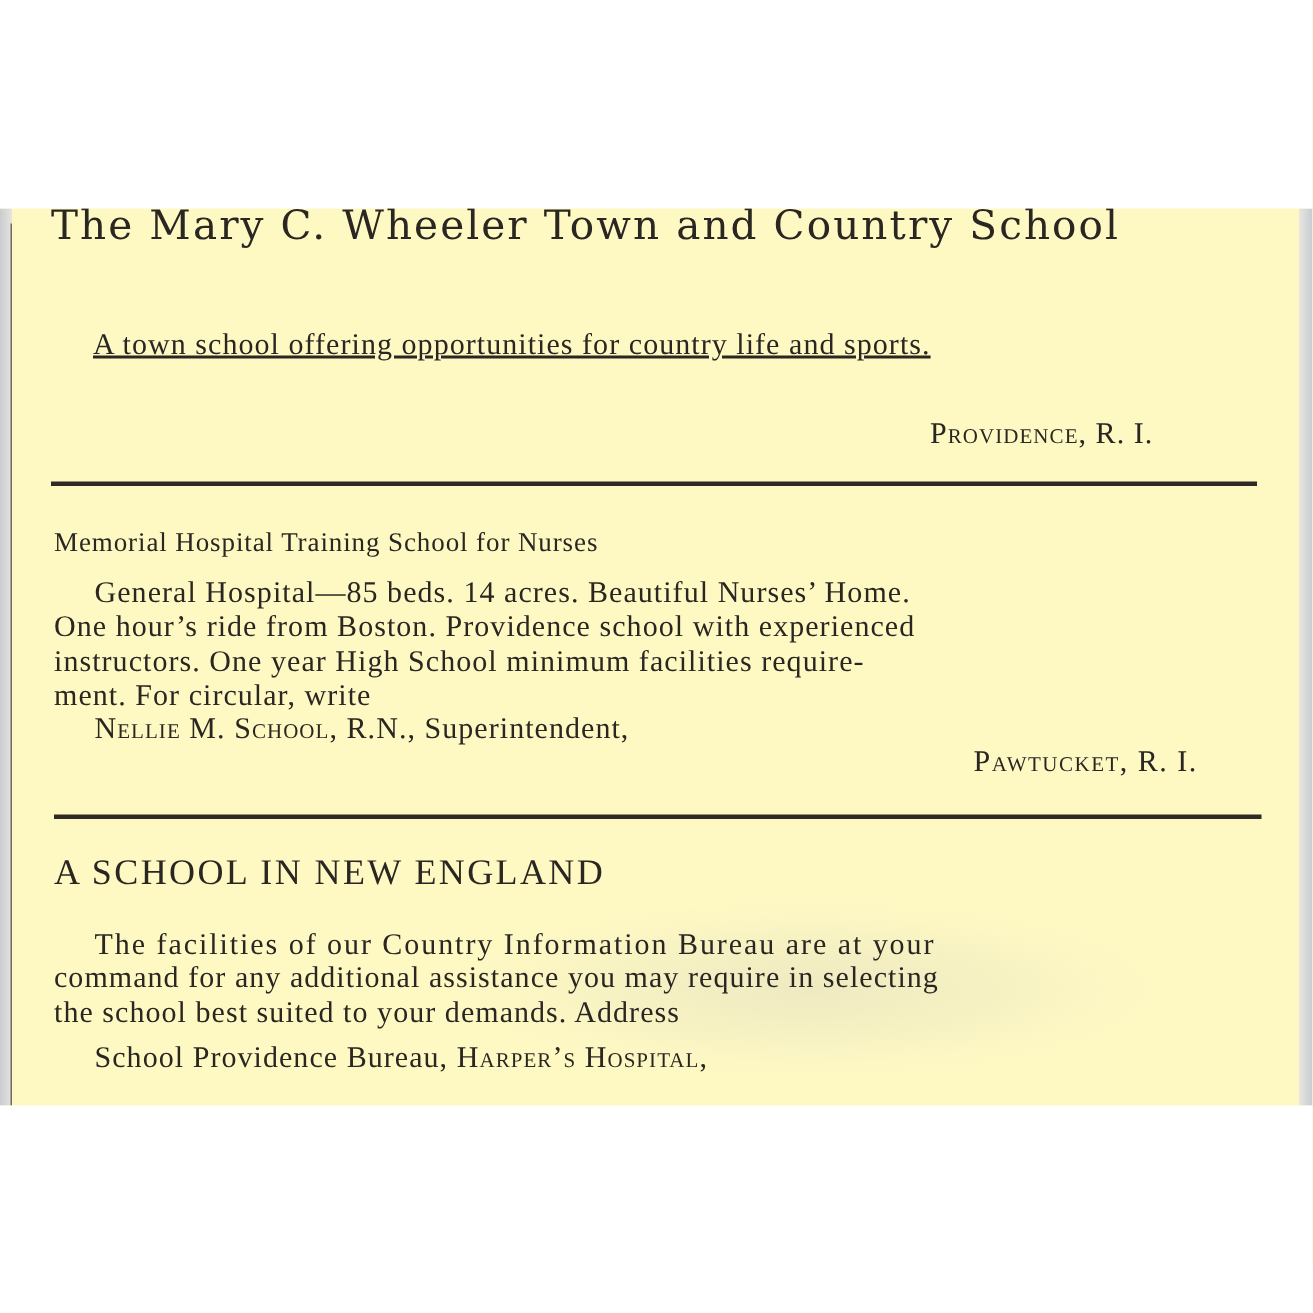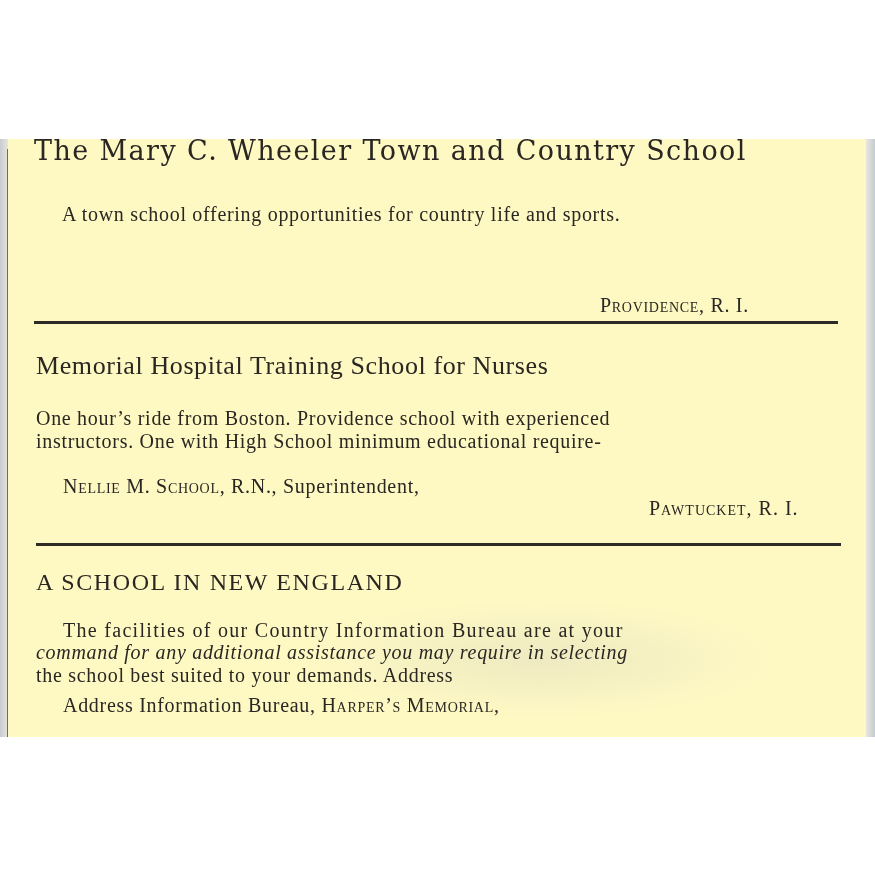--- a/index.html
+++ b/index.html
@@ -17,24 +17,24 @@
   }
   .left-rule {
     position: absolute; left: 7px; top: 10px; width: 1px; height: 588px; background: #6e6a64;
   }
   .right-edge {
     position: absolute; right: 0; top: 0; width: 9px; height: 598px;
     background: linear-gradient(to right, #e8e6e0, #c6ccd2);
   }
   .line { position: absolute; white-space: nowrap; }
   .t1 { left: 34px; top: -4px; font-size: 27px; letter-spacing: 1.4px; font-family: "DejaVu Serif", serif; }
-  .t1-tag { left: 62px; top: 64px; font-size: 20px; letter-spacing: 0.3px; }
-  .loc1 { left: 600px; top: 139px; font-size: 19px; letter-spacing: 1px; font-variant: small-caps; margin-top: 16px; }
+  .t1-tag { left: 62px; top: 80px; font-size: 20px; letter-spacing: 0.3px; text-decoration: underline; }
+  .loc1 { left: 620px; top: 139px; font-size: 19px; letter-spacing: 1px; font-variant: small-caps; }
   .rule { position: absolute; left: 34px; width: 804px; height: 3px; background: #2e2a26; }
-  .t2 { left: 36px; top: 212px; font-size: 26px; letter-spacing: 0.6px; font-family: "Liberation Serif", serif; font-weight: normal; }
+  .t2 { left: 36px; top: 212px; font-size: 18px; letter-spacing: 0.6px; font-family: "Liberation Serif", serif; font-weight: normal; }
   .p { font-size: 20px; letter-spacing: 0.7px; font-family: "Liberation Serif", serif; }
   .sc { font-variant: small-caps; }
   .t3 { left: 36px; top: 430px; font-size: 24px; letter-spacing: 1.6px; font-family: "Liberation Serif", serif; }
   .stain {
     position: absolute; left: 300px; top: 460px; width: 480px; height: 120px;
     background: radial-gradient(ellipse at center, rgba(210,205,190,0.35), rgba(247,244,236,0) 70%);
   }
 </style>
 </head>
 <body>
@@ -44,28 +44,30 @@
   <div class="left-rule"></div>
   <div class="right-edge"></div>
   <div class="stain"></div>
 
   <div class="line t1">The Mary C. Wheeler Town and Country School</div>
   <div class="line t1-tag p">A town school offering opportunities for country life and sports.</div>
   <div class="line loc1 p">Providence, R. I.</div>
   <div class="rule" style="top:182px;"></div>
 
   <div class="line t2">Memorial Hospital Training School for Nurses</div>
+  <div class="line p" style="left:63px; top:245px;">General Hospital—85 beds.  14 acres.  Beautiful Nurses’ Home.</div>
   <div class="line p" style="left:36px; top:268px;">One hour’s ride from Boston.  Providence school with experienced</div>
-  <div class="line p" style="left:36px; top:291px;">instructors.  One with High School minimum educational require-</div>
+  <div class="line p" style="left:36px; top:291px;">instructors.  One year High School minimum facilities require-</div>
+  <div class="line p" style="left:36px; top:314px;">ment.  For circular, write</div>
   <div class="line p" style="left:63px; top:336px;">
     <span class="sc">Nellie M. School</span><span>, R.N., Superintendent,</span>
   </div>
   <div class="line p sc" style="left:601px; top:358px; letter-spacing:1px;margin-left:48px;">Pawtucket, R. I.</div>
   <div class="rule" style="top:404px; left:36px; width:805px;"></div>
 
   <div class="line t3">A SCHOOL IN NEW ENGLAND</div>
   <div class="line p" style="left:63px; top:480px; letter-spacing:1.3px;">The facilities of our Country Information Bureau are at your</div>
-  <div class="line p" style="left:36px; top:502px;font-style:italic;">command for any additional assistance you may require in selecting</div>
+  <div class="line p" style="left:36px; top:502px;">command for any additional assistance you may require in selecting</div>
   <div class="line p" style="left:36px; top:525px;">the school best suited to your demands.  Address</div>
   <div class="line p" style="left:63px; top:555px;">
-    <span>Address Information Bureau, </span><span class="sc">Harper’s Memorial</span><span>,</span>
+    <span>School Providence Bureau, </span><span class="sc">Harper’s Hospital</span><span>,</span>
   </div>
 </div>
 
 </body></html>

